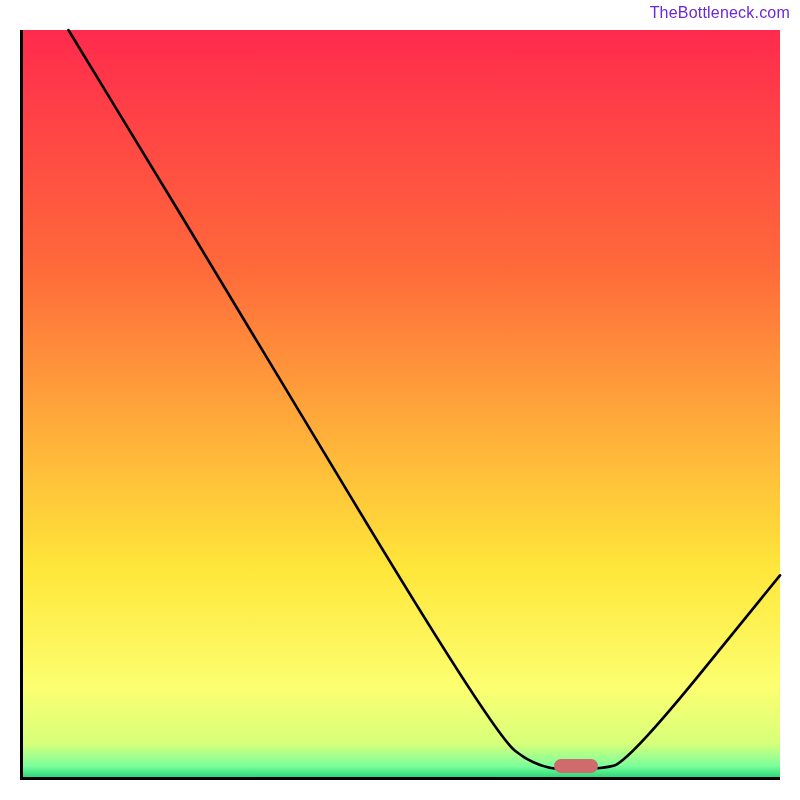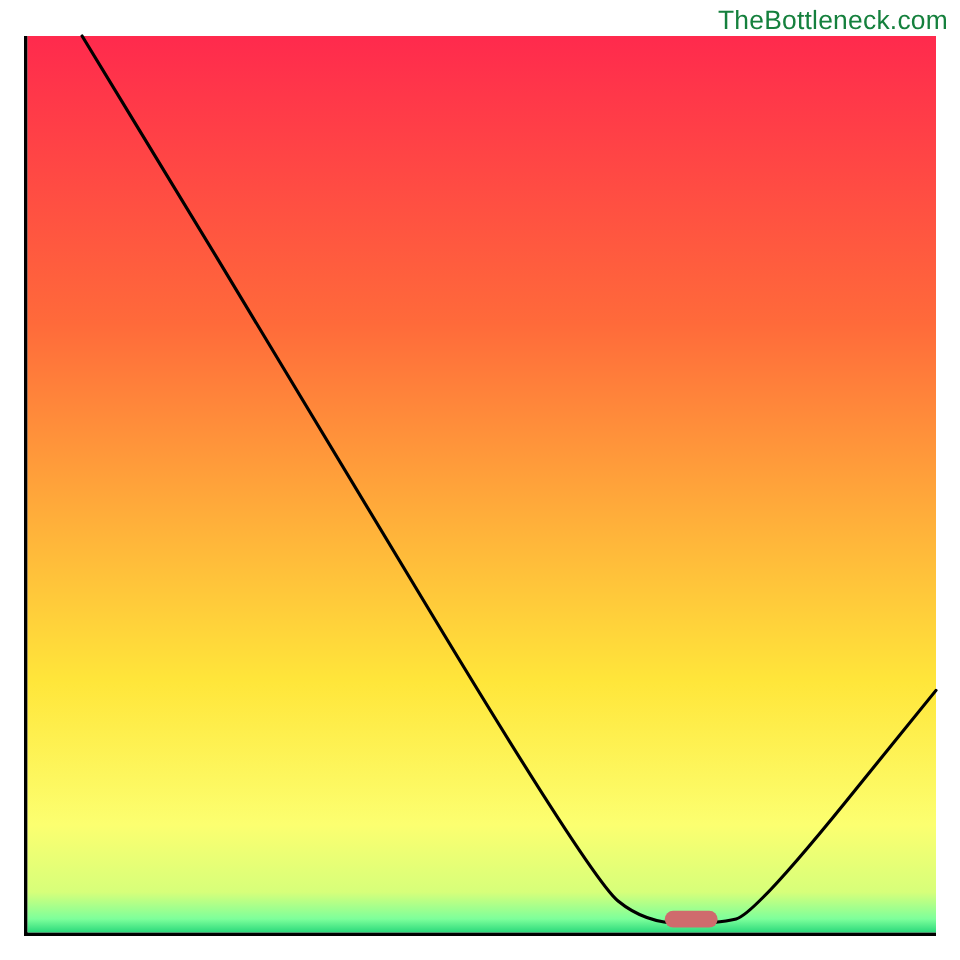--- a/index.html
+++ b/index.html
@@ -8,23 +8,23 @@
     width: 800px;
     height: 800px;
     overflow: hidden;
     background: #ffffff;
     font-family: Arial, Helvetica, sans-serif;
   }
   .watermark {
     position: absolute;
     top: 4px;
     right: 10px;
-    font-size: 22px;
+    font-size: 16px;
     font-weight: 500;
-    color: #15803d;
+    color: #6d28d9;
     letter-spacing: 0.2px;
     z-index: 10;
   }
   .chart-frame {
     position: absolute;
     left: 20px;
     top: 30px;
     width: 760px;
     height: 750px;
     border-left: 3px solid #000;

